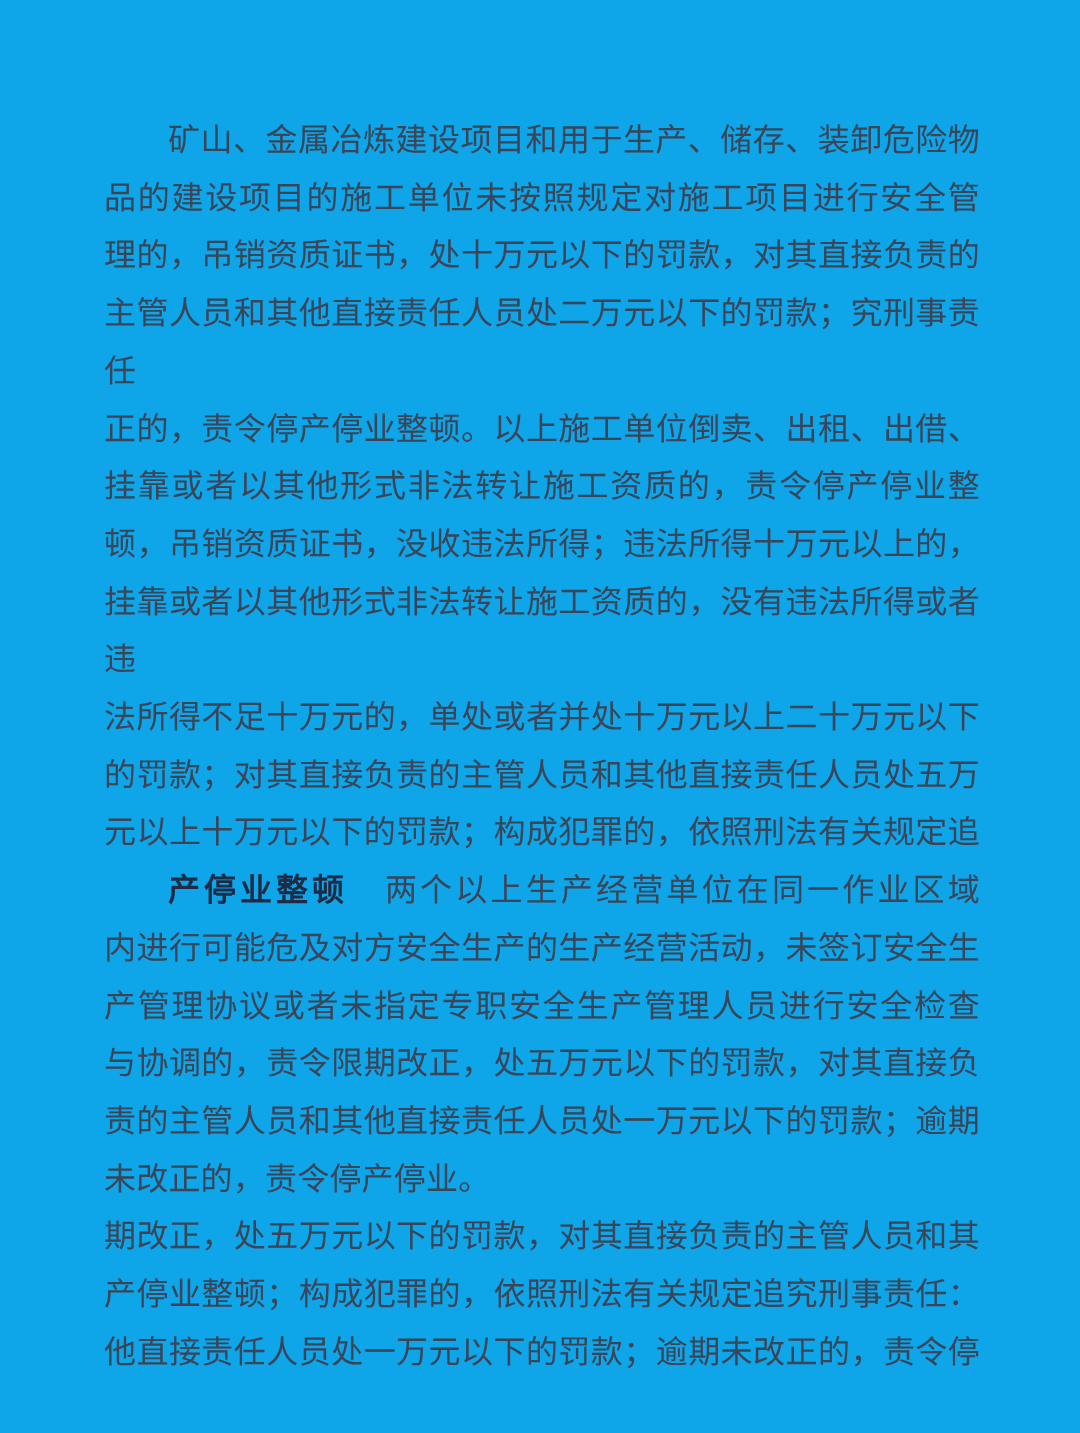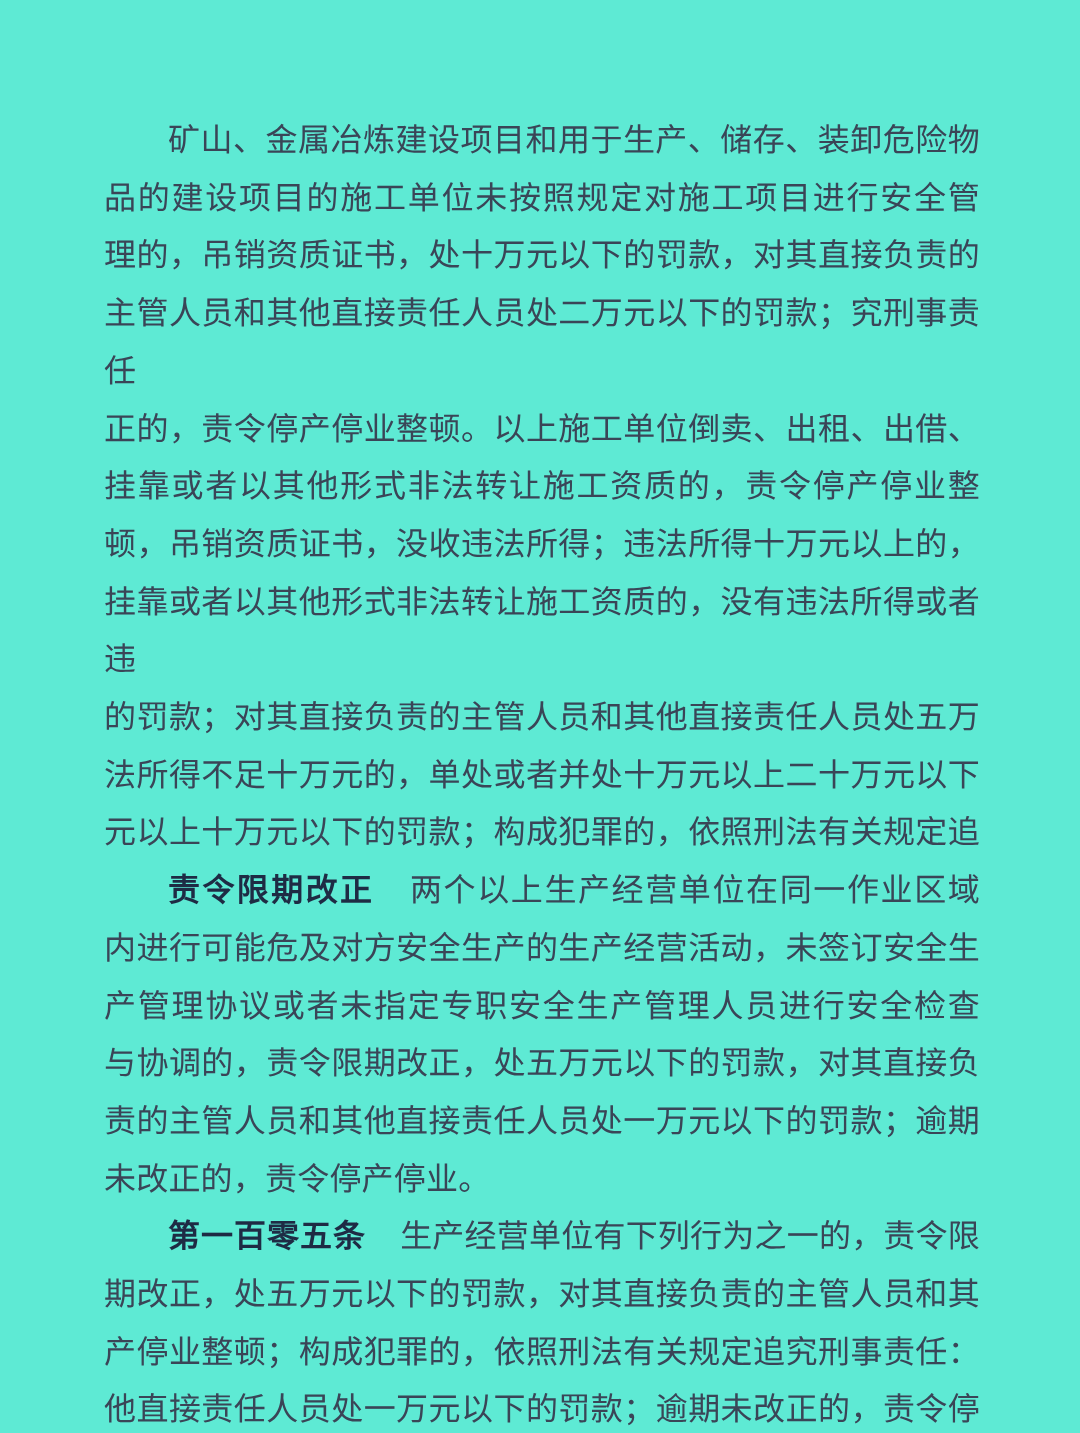--- a/index.html
+++ b/index.html
@@ -10,21 +10,21 @@
   body {
     width: 1080px;
     height: 1433px;
     overflow: hidden;
     font-family: "Liberation Serif", "DejaVu Serif", serif;
   }
   .page {
     position: relative;
     width: 1080px;
     height: 1433px;
-    background: #5eead4;
+    background: #0ea5e9;
   }
   .textblock {
     position: absolute;
     left: 104px;
     top: 112px;
     width: 876px;
   }
   .para {
     margin: 0;
     padding: 0;
@@ -67,35 +67,34 @@
 
     <section class="para">
       <div class="line first">矿山、金属冶炼建设项目和用于生产、储存、装卸危险物</div>
       <div class="line">品的建设项目的施工单位未按照规定对施工项目进行安全管</div>
       <div class="line">理的，吊销资质证书，处十万元以下的罚款，对其直接负责的</div>
       <div class="line">主管人员和其他直接责任人员处二万元以下的罚款；究刑事责任</div>
       <div class="line">正的，责令停产停业整顿。以上施工单位倒卖、出租、出借、</div>
       <div class="line">挂靠或者以其他形式非法转让施工资质的，责令停产停业整</div>
       <div class="line">顿，吊销资质证书，没收违法所得；违法所得十万元以上的，</div>
       <div class="line">挂靠或者以其他形式非法转让施工资质的，没有违法所得或者违</div>
+      <div class="line">法所得不足十万元的，单处或者并处十万元以上二十万元以下</div>
       <div class="line">的罚款；对其直接负责的主管人员和其他直接责任人员处五万</div>
-      <div class="line">法所得不足十万元的，单处或者并处十万元以上二十万元以下</div>
       <div class="line">元以上十万元以下的罚款；构成犯罪的，依照刑法有关规定追</div>
     </section>
 
     <section class="para">
-      <div class="line first"><b class="article-no">责令限期改正</b><span class="lead-gap"></span><span>两个以上生产经营单位在同一作业区域</span></div>
+      <div class="line first"><b class="article-no">产停业整顿</b><span class="lead-gap"></span><span>两个以上生产经营单位在同一作业区域</span></div>
       <div class="line">内进行可能危及对方安全生产的生产经营活动，未签订安全生</div>
       <div class="line">产管理协议或者未指定专职安全生产管理人员进行安全检查</div>
       <div class="line">与协调的，责令限期改正，处五万元以下的罚款，对其直接负</div>
       <div class="line">责的主管人员和其他直接责任人员处一万元以下的罚款；逾期</div>
       <div class="line end">未改正的，责令停产停业。</div>
     </section>
 
     <section class="para">
-      <div class="line first"><b class="article-no">第一百零五条</b><span class="lead-gap"></span><span>生产经营单位有下列行为之一的，责令限</span></div>
       <div class="line">期改正，处五万元以下的罚款，对其直接负责的主管人员和其</div>
       <div class="line">产停业整顿；构成犯罪的，依照刑法有关规定追究刑事责任：</div>
       <div class="line">他直接责任人员处一万元以下的罚款；逾期未改正的，责令停</div>
     </section>
 
   </div>
 </div>
 
 </body></html>

